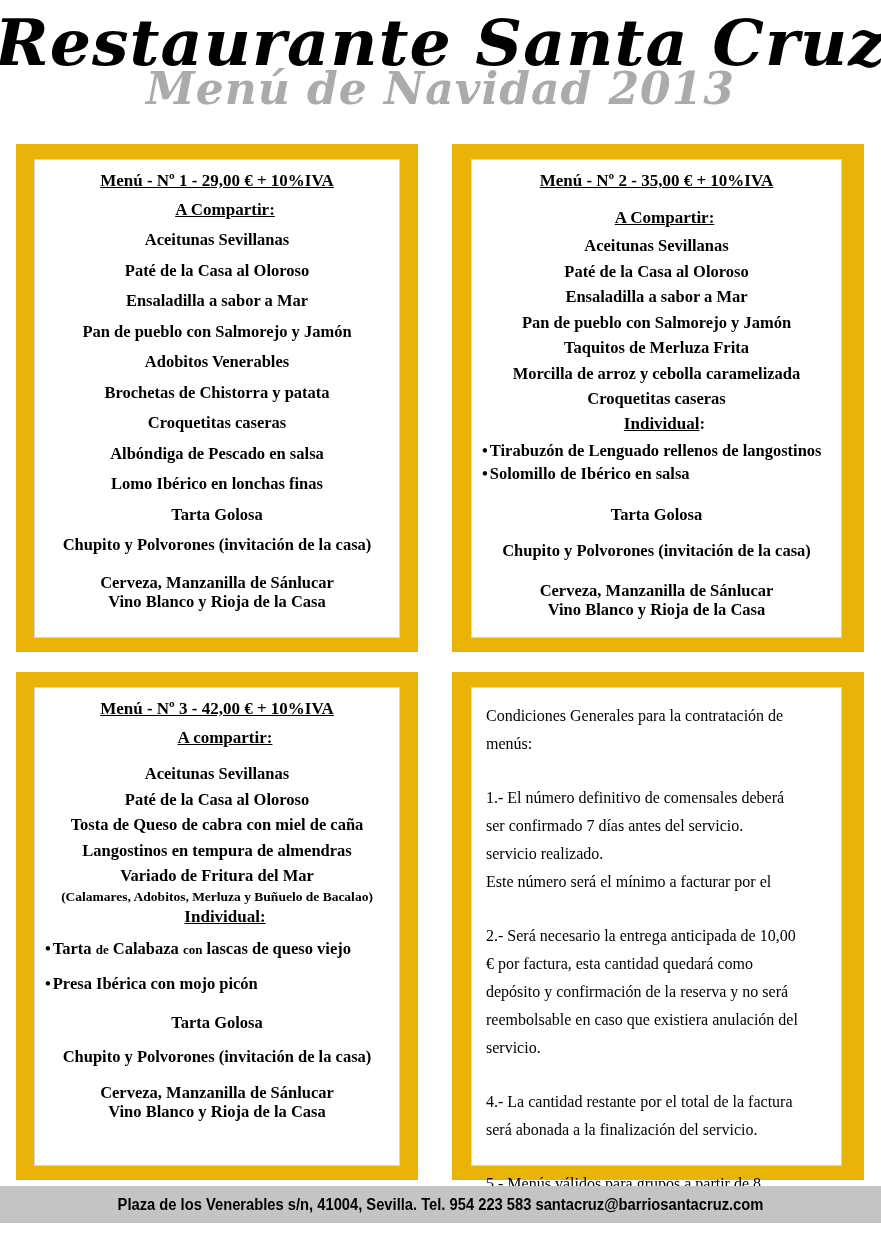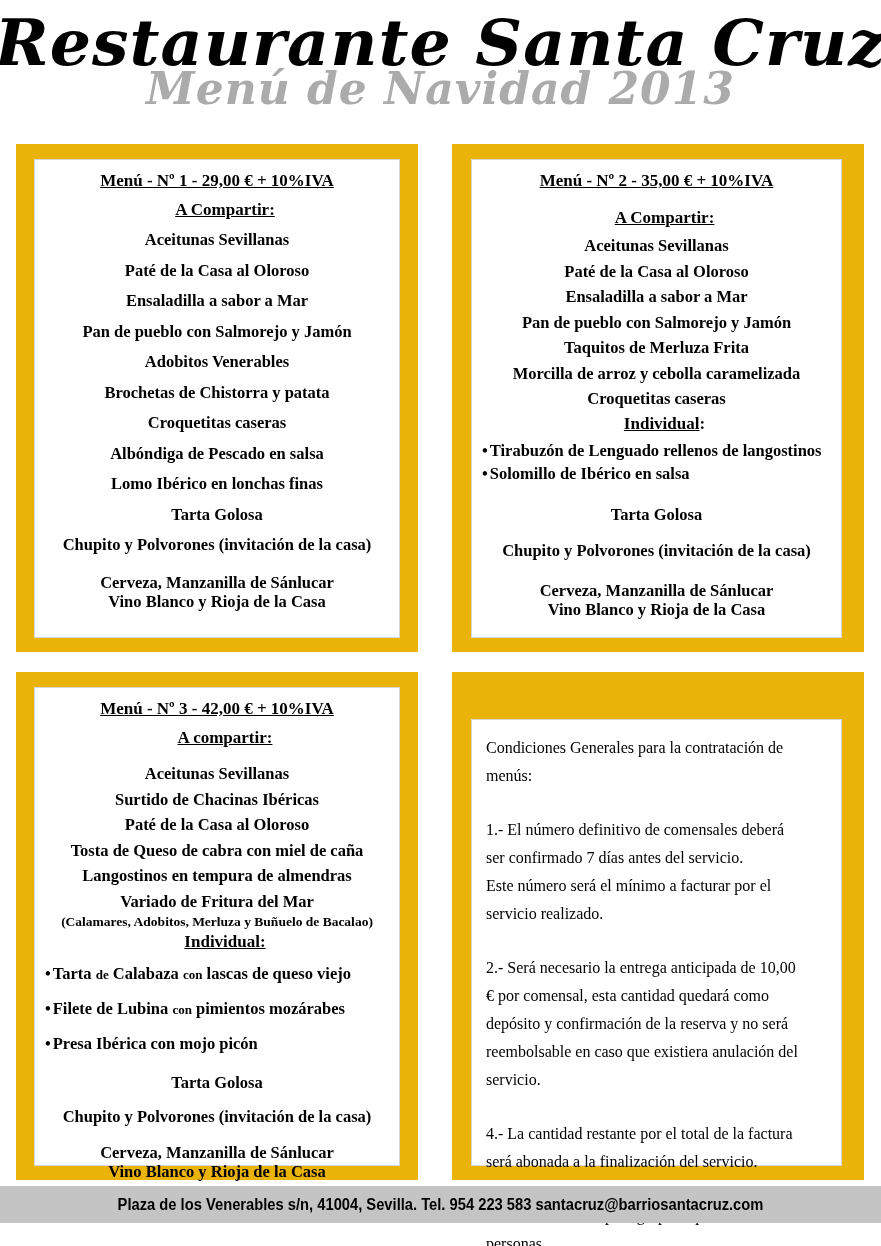--- a/index.html
+++ b/index.html
@@ -98,21 +98,21 @@
   }
 
   #panel-menu1 { left: 16px;  top: 144px; width: 402px; height: 508px; }
   #panel-menu2 { left: 452px; top: 144px; width: 412px; height: 508px; }
   #panel-menu3 { left: 16px;  top: 672px; width: 402px; height: 508px; }
   #panel-conditions { left: 452px; top: 672px; width: 412px; height: 508px; }
 
   #box-menu1 { left: 18px; top: 15px; right: 18px; bottom: 14px; }
   #box-menu2 { left: 19px; top: 15px; right: 22px; bottom: 14px; }
   #box-menu3 { left: 18px; top: 15px; right: 18px; bottom: 14px; }
-  #box-conditions { left: 19px; top: 15px; right: 22px; bottom: 14px; margin-top: 32px; }
+  #box-conditions { left: 19px; top: 15px; right: 22px; bottom: 14px; }
 
   
   .menu-body {
     position: absolute;
     left: 0; right: 0; top: 0;
     padding: 10px 6px 0 6px;
     box-sizing: border-box;
     color: #000000;
     font-weight: bold;
   }
@@ -291,31 +291,29 @@
 
 <div class="panel" id="panel-menu3">
   <div class="panel-side-shadow shadow-left"></div>
   <div class="panel-side-shadow shadow-right"></div>
   <div class="inner-box" id="box-menu3">
     <div class="menu-body">
       <div class="menu-heading"><span>Menú - Nº 3 - 42,00 € + 10%IVA</span></div>
       <div class="section-label"><span class="u">A compartir:</span></div>
       <div id="menu3-share" style="margin-top:12px;">
         <div class="dish">Aceitunas Sevillanas</div>
-        <div class="dish">Surtido de Chacinas Ibéricas</div>
         <div class="dish">Paté de la Casa al Oloroso</div>
         <div class="dish">Tosta de Queso de cabra con miel de caña</div>
         <div class="dish">Langostinos en tempura de almendras</div>
         <div class="dish">Variado de Fritura del Mar</div>
       </div>
       <div class="paren-note">(Calamares, Adobitos, Merluza y Buñuelo de Bacalao)</div>
       <div class="section-label"><span class="u">Individual:</span></div>
       <div id="menu3-ind">
         <div class="bullet-item"><span class="bullet">•</span><span>Tarta</span> <span class="sm">de</span> <span>Calabaza</span> <span class="sm">con</span> <span>lascas de queso viejo</span></div>
-        <div class="bullet-item"><span class="bullet">•</span><span>Filete de Lubina</span> <span class="sm">con</span> <span>pimientos mozárabes</span></div>
         <div class="bullet-item"><span class="bullet">•</span><span>Presa Ibérica con mojo picón</span></div>
       </div>
       <div class="dish" id="menu3-tarta">Tarta Golosa</div>
       <div class="dish" id="menu3-chupito">Chupito y Polvorones (invitación de la casa)</div>
       <div class="drinks" id="menu3-drinks">
         <div>Cerveza, Manzanilla de Sánlucar</div>
         <div>Vino Blanco y Rioja de la Casa</div>
       </div>
     </div>
   </div>
@@ -326,26 +324,26 @@
   <div class="panel-side-shadow shadow-right"></div>
   <div class="inner-box" id="box-conditions">
     <div class="conditions-body">
       <div class="cond-para">
         <span class="cond-line">Condiciones Generales para la contratación de</span>
         <span class="cond-line">menús:</span>
       </div>
       <div class="cond-para">
         <span class="cond-line">1.- El número definitivo de comensales deberá</span>
         <span class="cond-line">ser confirmado 7 días antes del servicio.</span>
+        <span class="cond-line">servicio realizado.</span>
         <span class="cond-line">Este número será el mínimo a facturar por el</span>
-        <span class="cond-line">servicio realizado.</span>
       </div>
       <div class="cond-para">
         <span class="cond-line">2.- Será necesario la entrega anticipada de 10,00</span>
-        <span class="cond-line">€  por comensal, esta cantidad quedará como</span>
+        <span class="cond-line">€  por factura, esta cantidad quedará como</span>
         <span class="cond-line">depósito y confirmación de la reserva y no será</span>
         <span class="cond-line">reembolsable en caso que existiera anulación del</span>
         <span class="cond-line">servicio.</span>
       </div>
       <div class="cond-para">
         <span class="cond-line">4.- La cantidad restante por el total de la factura</span>
         <span class="cond-line">será abonada a la finalización del servicio.</span>
       </div>
       <div class="cond-para">
         <span class="cond-line">5.- Menús válidos para grupos a partir de 8</span>

